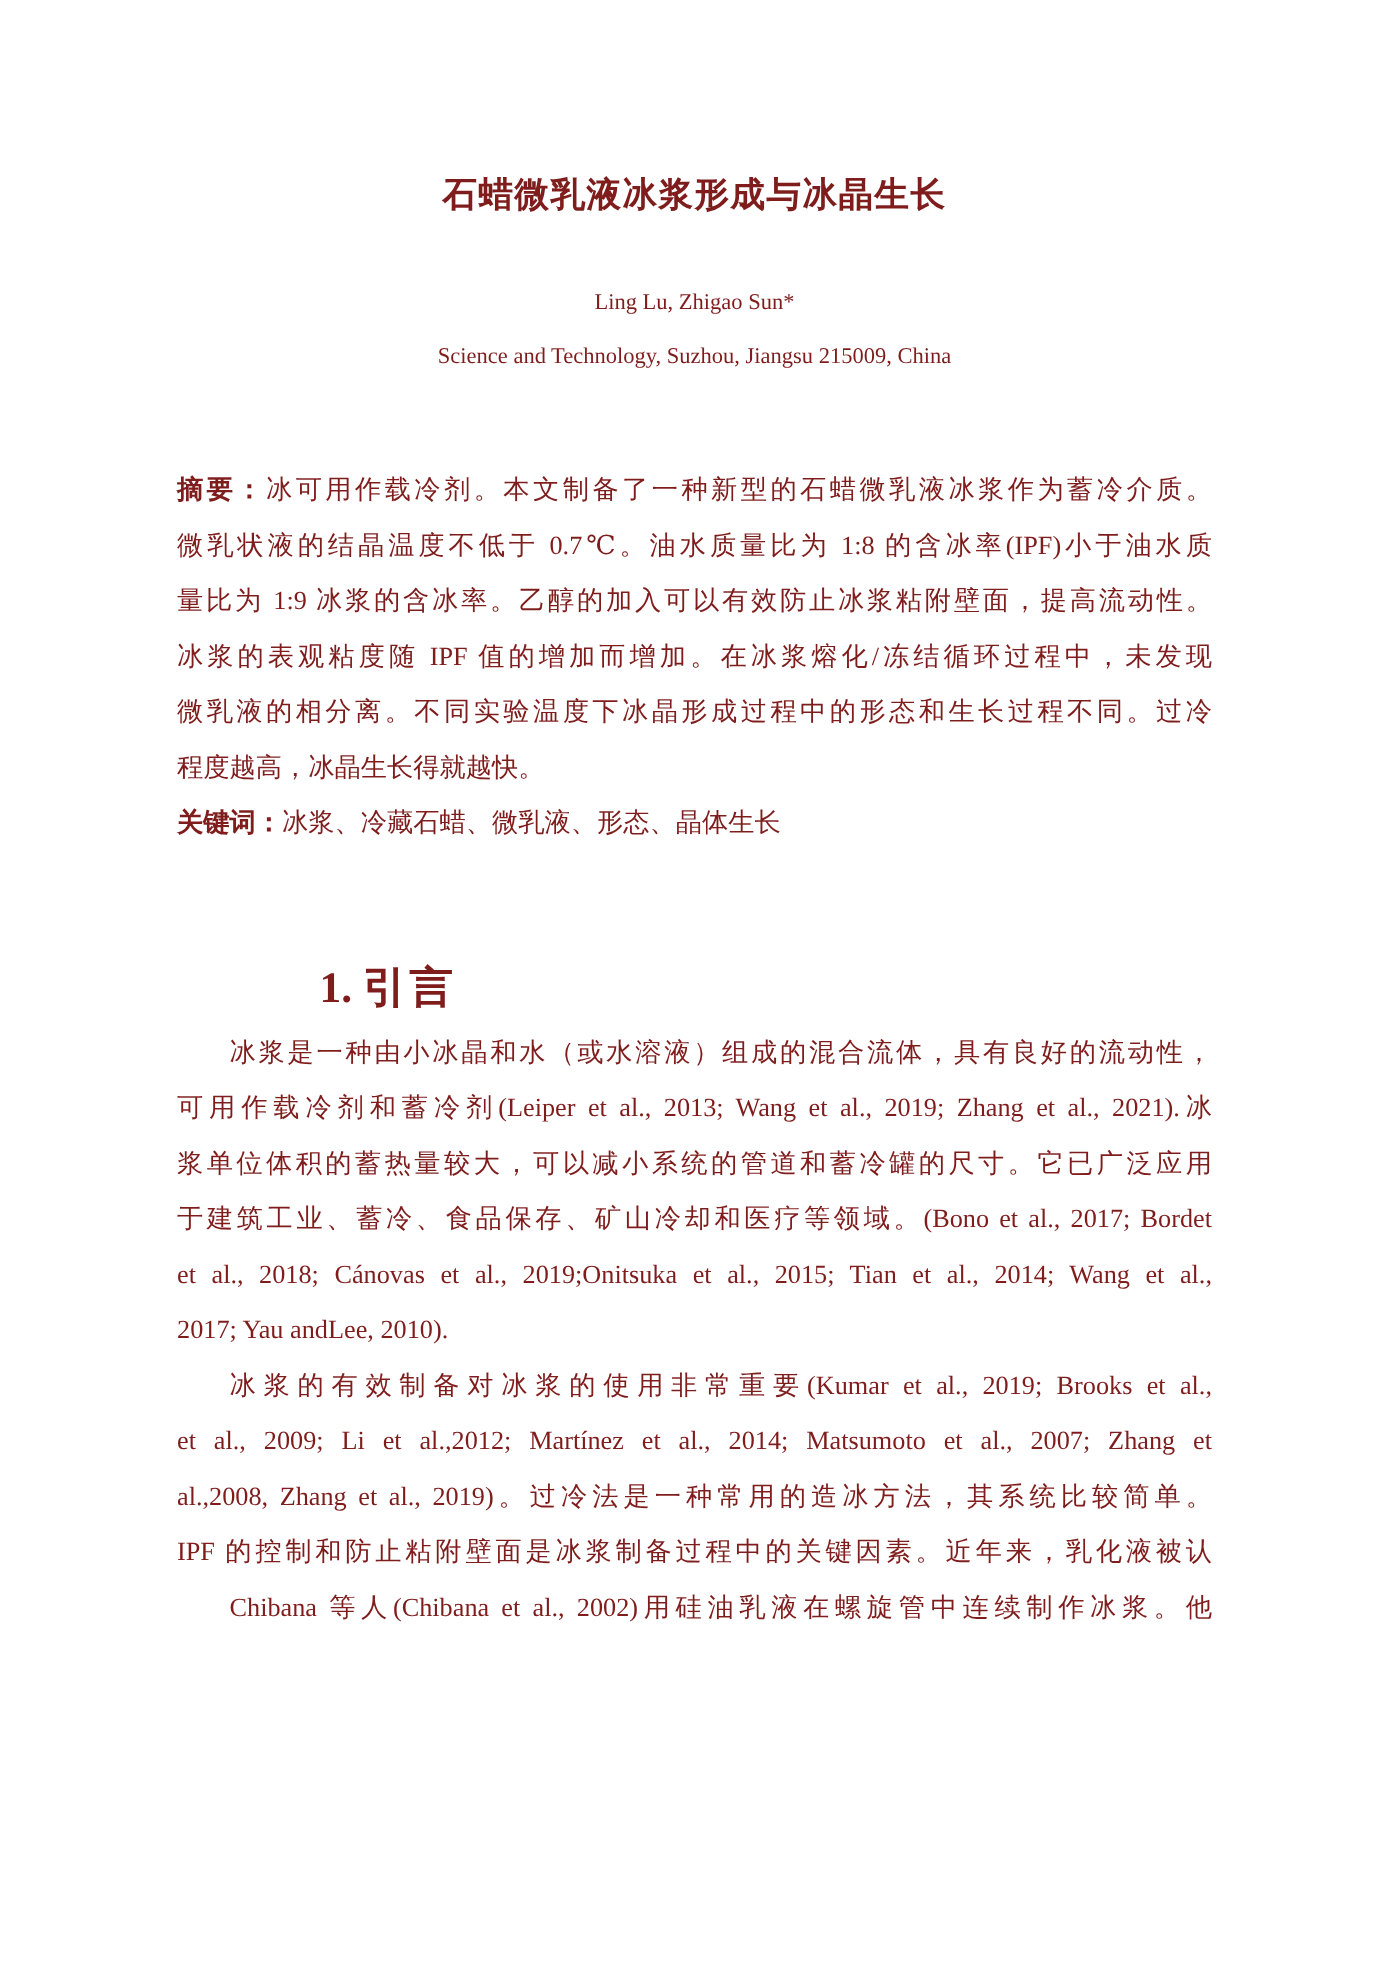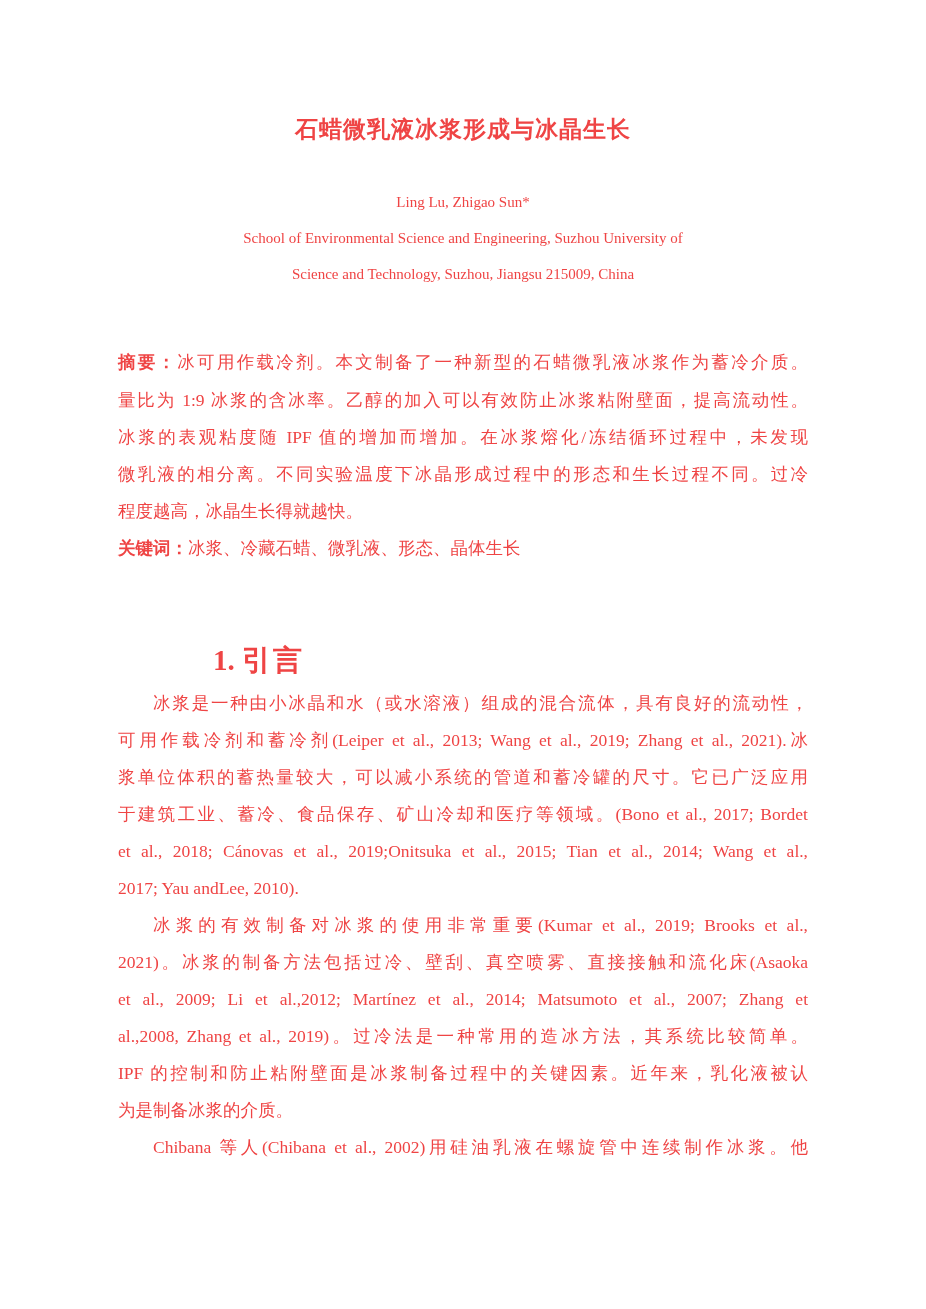--- a/index.html
+++ b/index.html
@@ -4,21 +4,21 @@
 <style>
   * { margin: 0; padding: 0; box-sizing: border-box; }
   html, body { background: #ffffff; }
   .page {
     position: relative;
     width: 926px;
     height: 1309px;
     background: #ffffff;
     overflow: hidden;
     font-family: "Liberation Serif", "DejaVu Serif", serif;
-    color: #ef4444;
+    color: #7f1d1d;
   }
   .content {
     padding: 112px 118px 0 118px;
   }
   .paper-title {
     text-align: center;
     font-family: "Liberation Sans", "DejaVu Sans", sans-serif;
     font-weight: bold;
     font-size: 23px;
     line-height: 34px;
@@ -39,21 +39,21 @@
     text-align: justify;
     text-align-last: justify;
     width: 100%;
   }
   .lline {
     text-align: center;
     text-align-last: left;
     width: 100%;
   }
   .bold-label {
-    font-family: Liberation Mono, monospace;
+    font-family: Liberation Sans, sans-serif;
     font-weight: bold;
   }
   .section-heading {
     margin-top: 70px;
     padding-left: 95px;
     font-weight: bold;
     font-size: 29px;
     line-height: 44px;
     font-family: "Liberation Serif", "DejaVu Serif", serif;
   }
@@ -71,47 +71,45 @@
 </head>
 <body>
 
 <div class="page">
   <div class="content">
 
     <h1 class="paper-title">石蜡微乳液冰浆形成与冰晶生长</h1>
 
     <div class="byline-block">
       <p>Ling Lu, Zhigao Sun*</p>
-      <p>School of Environmental Science and Engineering, Suzhou University of</p>
       <p>Science and Technology, Suzhou, Jiangsu 215009, China</p>
     </div>
 
     <div class="abstract-block">
       <p class="jline"><span class="bold-label">摘要：</span><span>冰可用作载冷剂。本文制备了一种新型的石蜡微乳液冰浆作为蓄冷介质。</span></p>
+      <p class="jline">微乳状液的结晶温度不低于 0.7℃。油水质量比为 1:8 的含冰率(IPF)小于油水质</p>
       <p class="jline">量比为 1:9 冰浆的含冰率。乙醇的加入可以有效防止冰浆粘附壁面，提高流动性。</p>
       <p class="jline">冰浆的表观粘度随 IPF 值的增加而增加。在冰浆熔化/冻结循环过程中，未发现</p>
       <p class="jline">微乳液的相分离。不同实验温度下冰晶形成过程中的形态和生长过程不同。过冷</p>
       <p class="lline">程度越高，冰晶生长得就越快。</p>
       <p class="lline"><span class="bold-label">关键词：</span><span>冰浆、冷藏石蜡、微乳液、形态、晶体生长</span></p>
     </div>
 
     <h2 class="section-heading"><span>1. </span><span class="heading-cn">引言</span></h2>
 
     <div class="body-block">
       <p class="jline indent">冰浆是一种由小冰晶和水（或水溶液）组成的混合流体，具有良好的流动性，</p>
       <p class="jline">可用作载冷剂和蓄冷剂(Leiper et al., 2013; Wang et al., 2019; Zhang et al., 2021).冰</p>
       <p class="jline">浆单位体积的蓄热量较大，可以减小系统的管道和蓄冷罐的尺寸。它已广泛应用</p>
       <p class="jline">于建筑工业、蓄冷、食品保存、矿山冷却和医疗等领域。(Bono et al., 2017; Bordet</p>
       <p class="jline">et al., 2018; Cánovas et al., 2019;Onitsuka et al., 2015; Tian et al., 2014; Wang et al.,</p>
       <p class="lline">2017; Yau andLee, 2010).</p>
 
       <p class="jline indent">冰浆的有效制备对冰浆的使用非常重要(Kumar et al., 2019; Brooks et al.,</p>
-      <p class="jline">2021)。冰浆的制备方法包括过冷、壁刮、真空喷雾、直接接触和流化床(Asaoka</p>
       <p class="jline">et al., 2009; Li et al.,2012; Martínez et al., 2014; Matsumoto et al., 2007; Zhang et</p>
       <p class="jline">al.,2008, Zhang et al., 2019)。过冷法是一种常用的造冰方法，其系统比较简单。</p>
       <p class="jline">IPF 的控制和防止粘附壁面是冰浆制备过程中的关键因素。近年来，乳化液被认</p>
-      <p class="lline">为是制备冰浆的介质。</p>
 
       <p class="jline indent">Chibana 等人(Chibana et al., 2002)用硅油乳液在螺旋管中连续制作冰浆。他</p>
     </div>
 
   </div>
 </div>
 
 </body></html>

